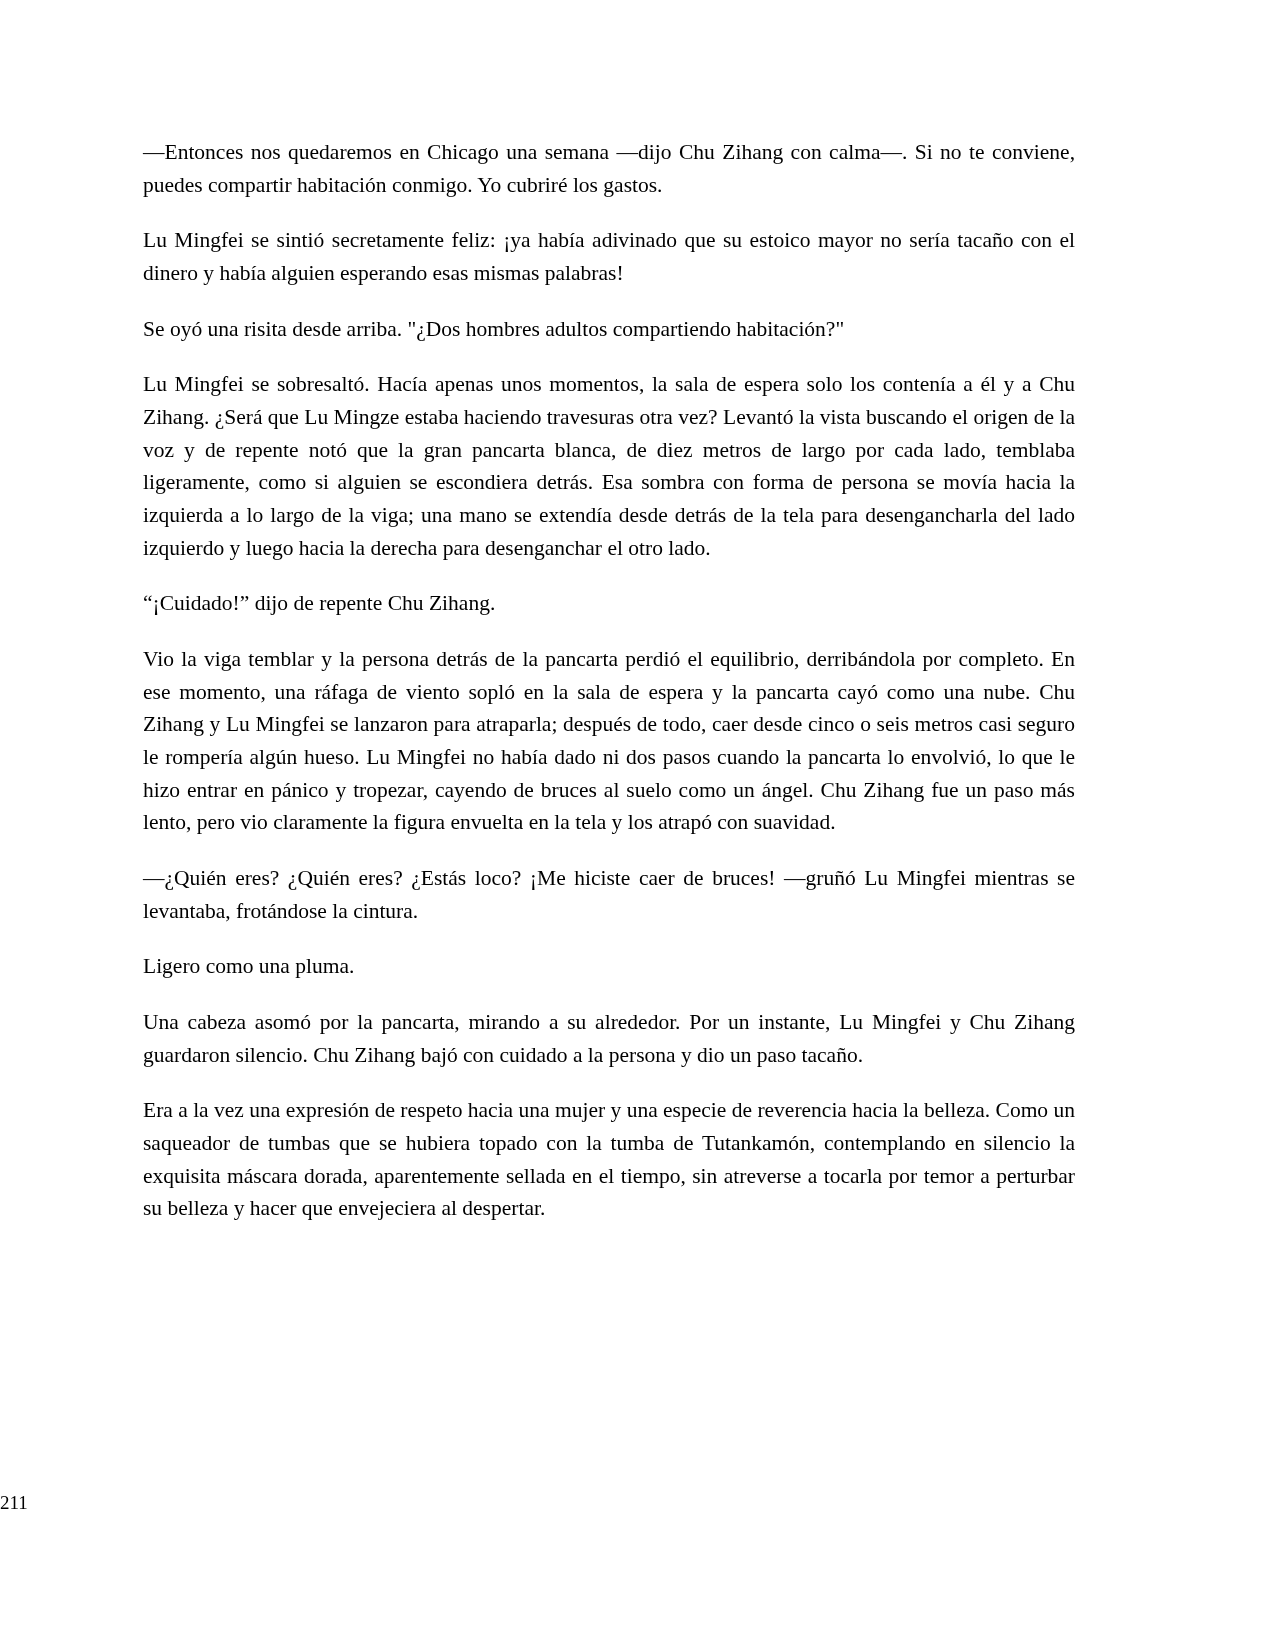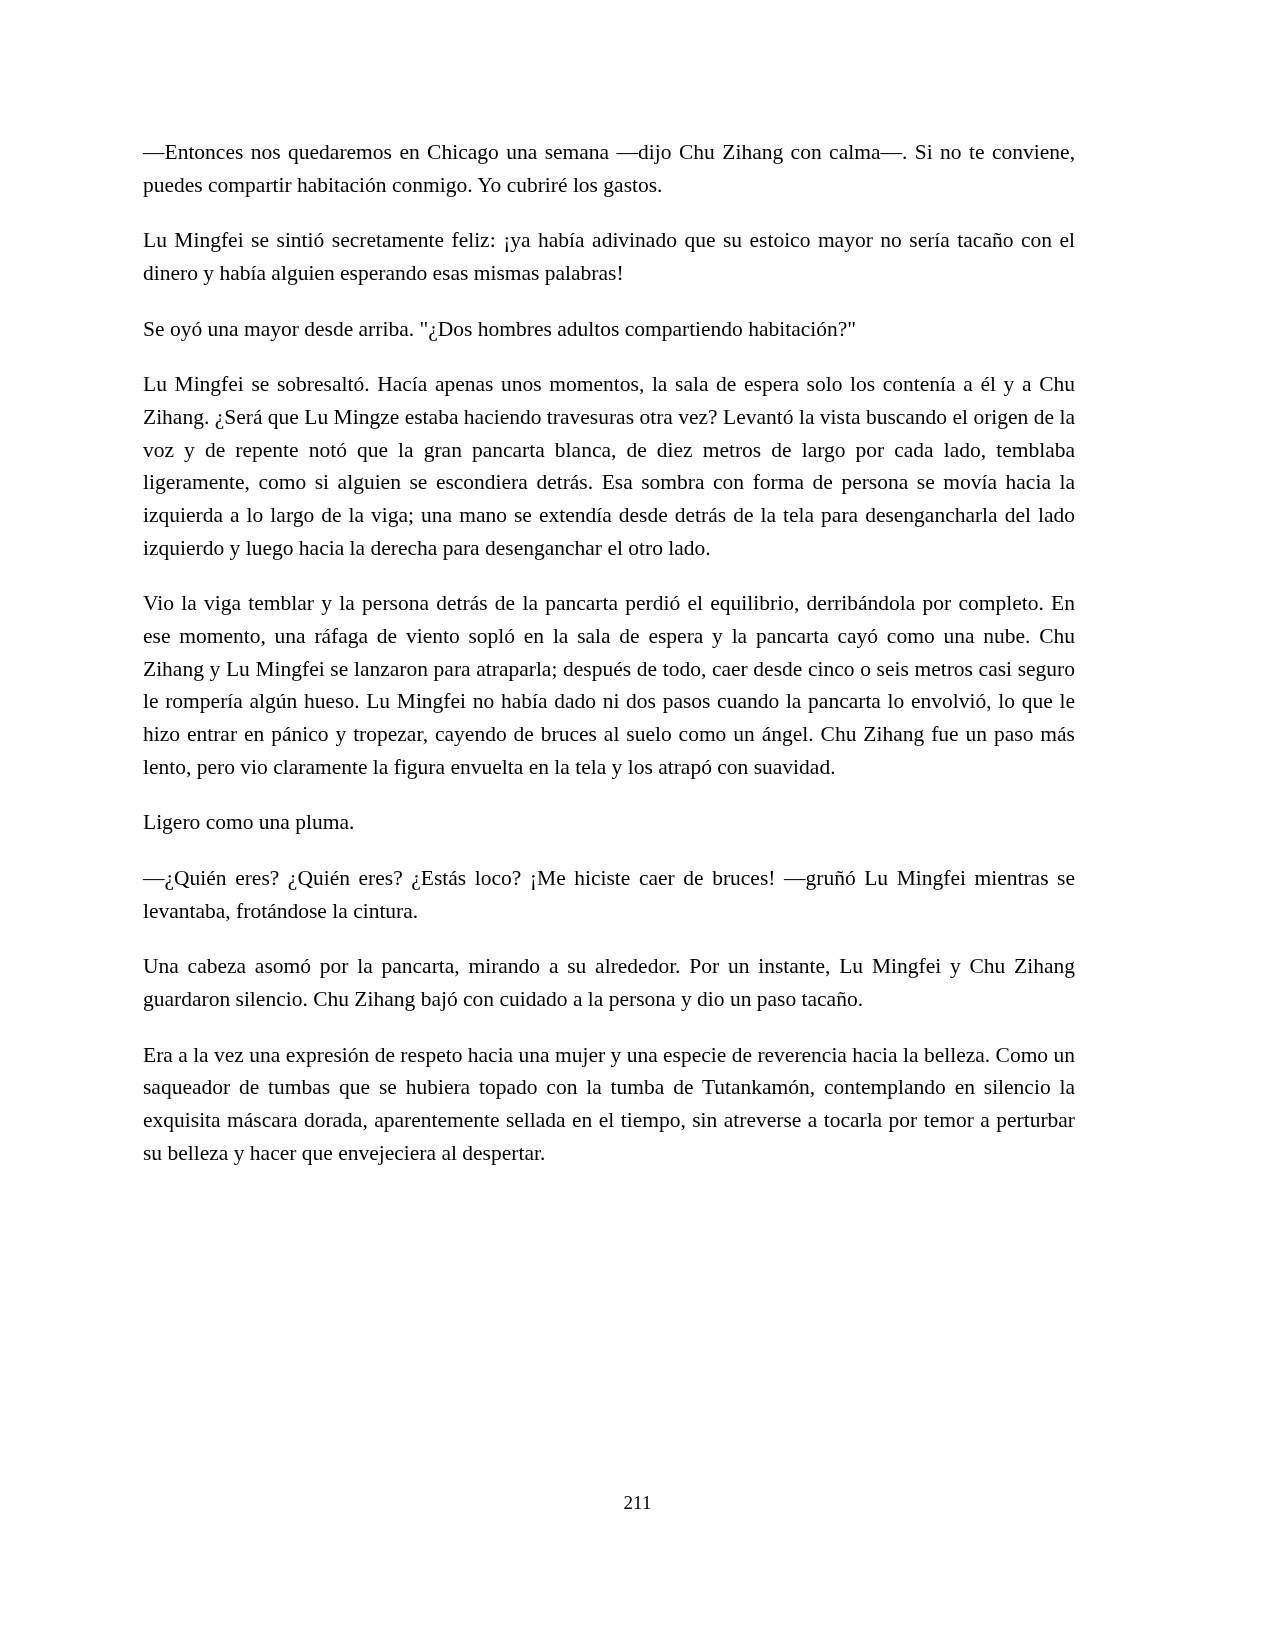--- a/index.html
+++ b/index.html
@@ -33,34 +33,35 @@
     hyphens: none;
   }
   .para:last-child {
     margin-bottom: 16px;
   }
   .page-number {
     position: absolute;
     left: 0;
     right: 0;
     top: 1492px;
-    text-align: center;
+    text-align: left;
     font-size: 19px;
     font-family: "Liberation Serif", serif;
   }
 </style>
 </head>
 <body>
 
 <div class="page">
   <div class="content">
     <p class="para">—Entonces nos quedaremos en Chicago una semana —dijo Chu Zihang con calma—. Si no te conviene, puedes compartir habitación conmigo. Yo cubriré los gastos.</p>
     <p class="para">Lu Mingfei se sintió secretamente feliz: ¡ya había adivinado que su estoico mayor no sería tacaño con el dinero y había alguien esperando esas mismas palabras!</p>
-    <p class="para">Se oyó una mayor desde arriba. "¿Dos hombres adultos compartiendo habitación?"</p>
+    <p class="para">Se oyó una risita desde arriba. "¿Dos hombres adultos compartiendo habitación?"</p>
     <p class="para">Lu Mingfei se sobresaltó. Hacía apenas unos momentos, la sala de espera solo los contenía a él y a Chu Zihang. ¿Será que Lu Mingze estaba haciendo travesuras otra vez? Levantó la vista buscando el origen de la voz y de repente notó que la gran pancarta blanca, de diez metros de largo por cada lado, temblaba ligeramente, como si alguien se escondiera detrás. Esa sombra con forma de persona se movía hacia la izquierda a lo largo de la viga; una mano se extendía desde detrás de la tela para desengancharla del lado izquierdo y luego hacia la derecha para desenganchar el otro lado.</p>
+    <p class="para">“¡Cuidado!” dijo de repente Chu Zihang.</p>
     <p class="para">Vio la viga temblar y la persona detrás de la pancarta perdió el equilibrio, derribándola por completo. En ese momento, una ráfaga de viento sopló en la sala de espera y la pancarta cayó como una nube. Chu Zihang y Lu Mingfei se lanzaron para atraparla; después de todo, caer desde cinco o seis metros casi seguro le rompería algún hueso. Lu Mingfei no había dado ni dos pasos cuando la pancarta lo envolvió, lo que le hizo entrar en pánico y tropezar, cayendo de bruces al suelo como un ángel. Chu Zihang fue un paso más lento, pero vio claramente la figura envuelta en la tela y los atrapó con suavidad.</p>
+    <p class="para">—¿Quién eres? ¿Quién eres? ¿Estás loco? ¡Me hiciste caer de bruces! —gruñó Lu Mingfei mientras se levantaba, frotándose la cintura.</p>
     <p class="para">Ligero como una pluma.</p>
-    <p class="para">—¿Quién eres? ¿Quién eres? ¿Estás loco? ¡Me hiciste caer de bruces! —gruñó Lu Mingfei mientras se levantaba, frotándose la cintura.</p>
     <p class="para">Una cabeza asomó por la pancarta, mirando a su alrededor. Por un instante, Lu Mingfei y Chu Zihang guardaron silencio. Chu Zihang bajó con cuidado a la persona y dio un paso tacaño.</p>
     <p class="para">Era a la vez una expresión de respeto hacia una mujer y una especie de reverencia hacia la belleza. Como un saqueador de tumbas que se hubiera topado con la tumba de Tutankamón, contemplando en silencio la exquisita máscara dorada, aparentemente sellada en el tiempo, sin atreverse a tocarla por temor a perturbar su belleza y hacer que envejeciera al despertar.</p>
   </div>
   <div class="page-number">211</div>
 </div>
 
 </body></html>

